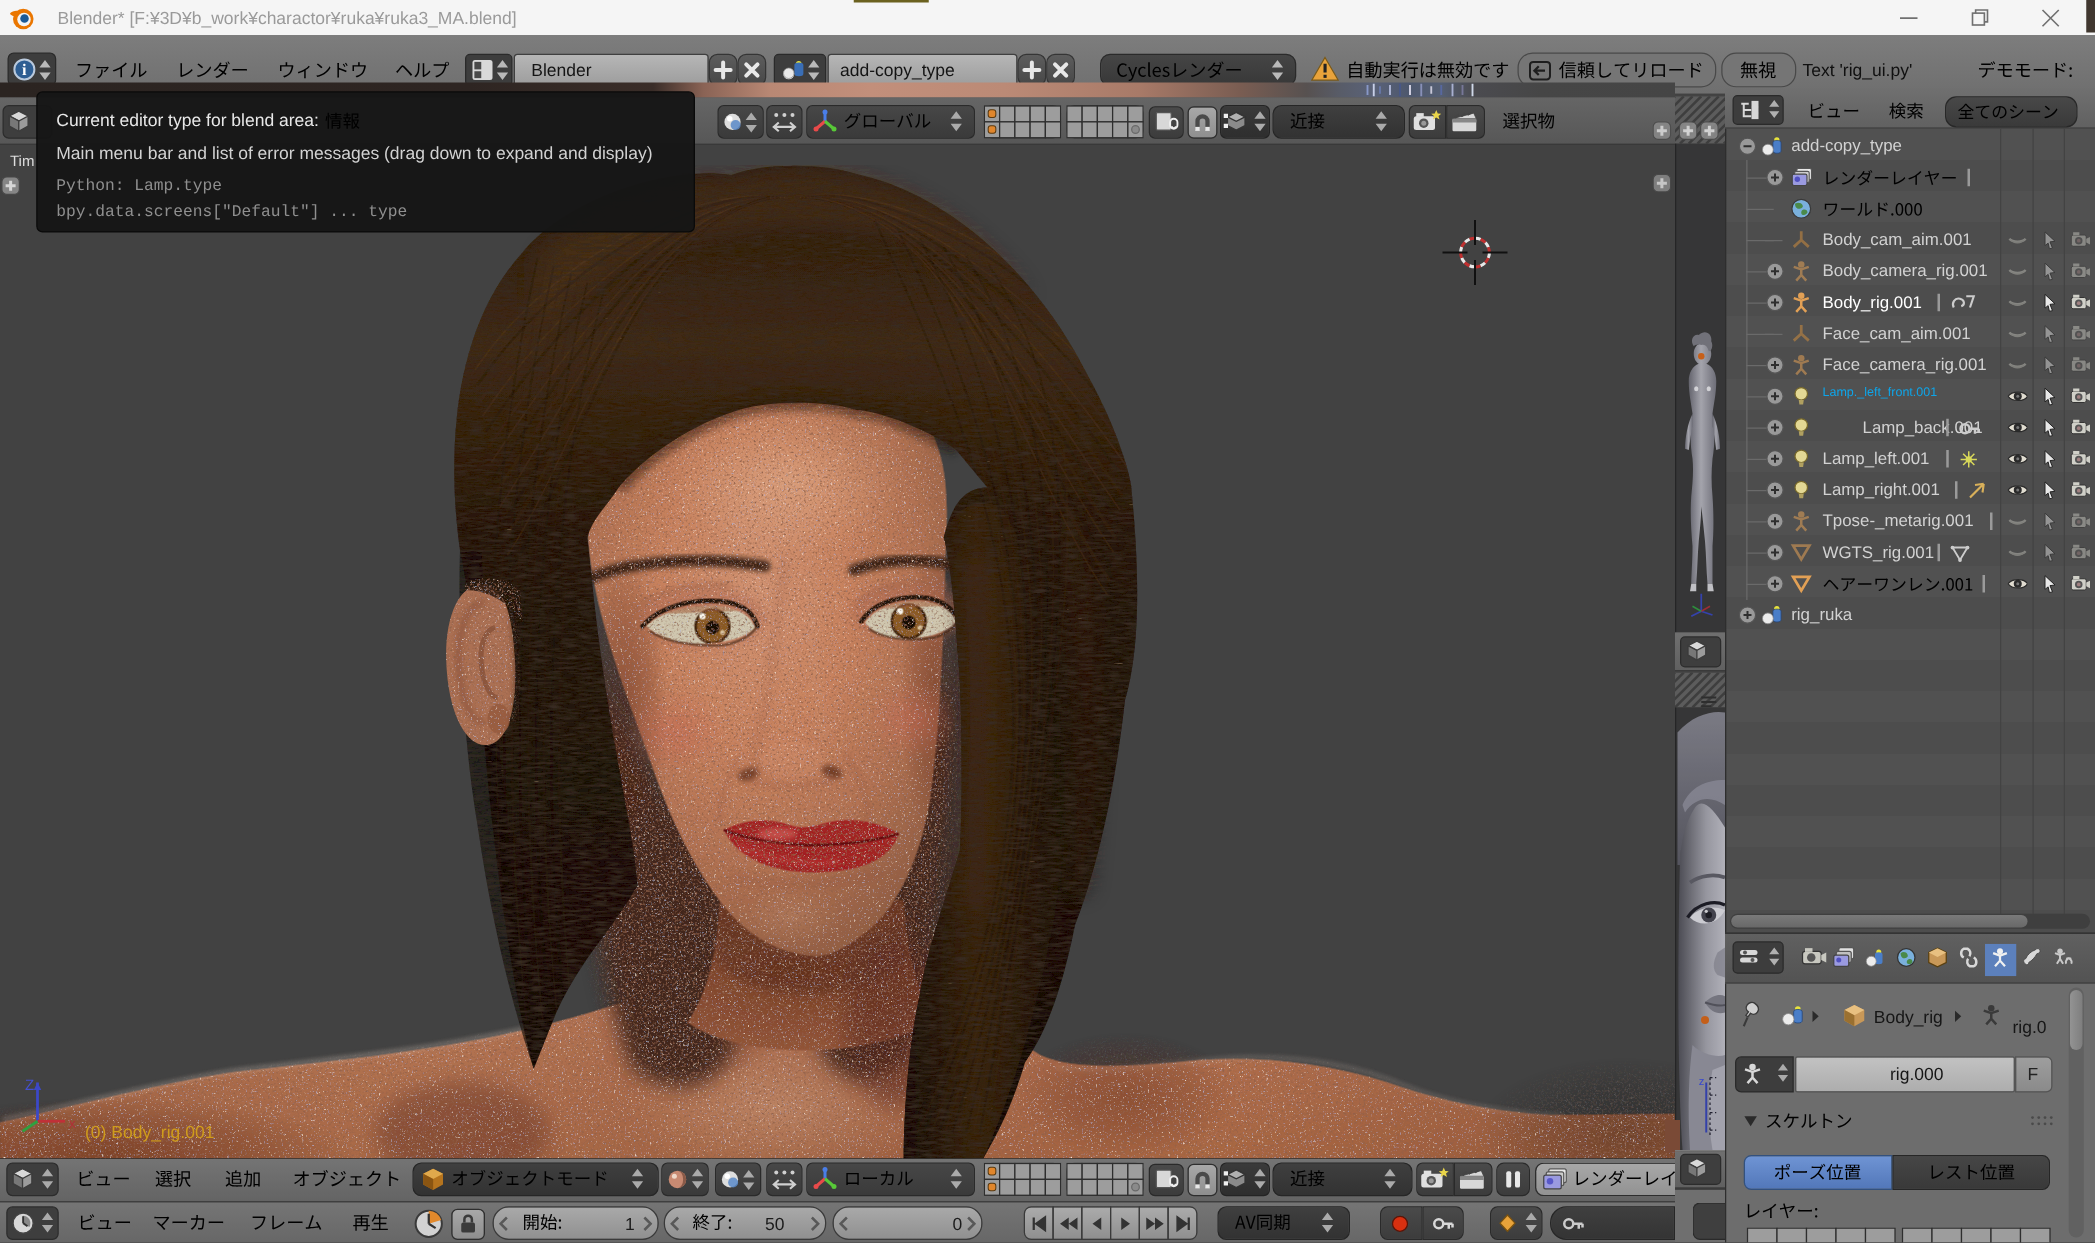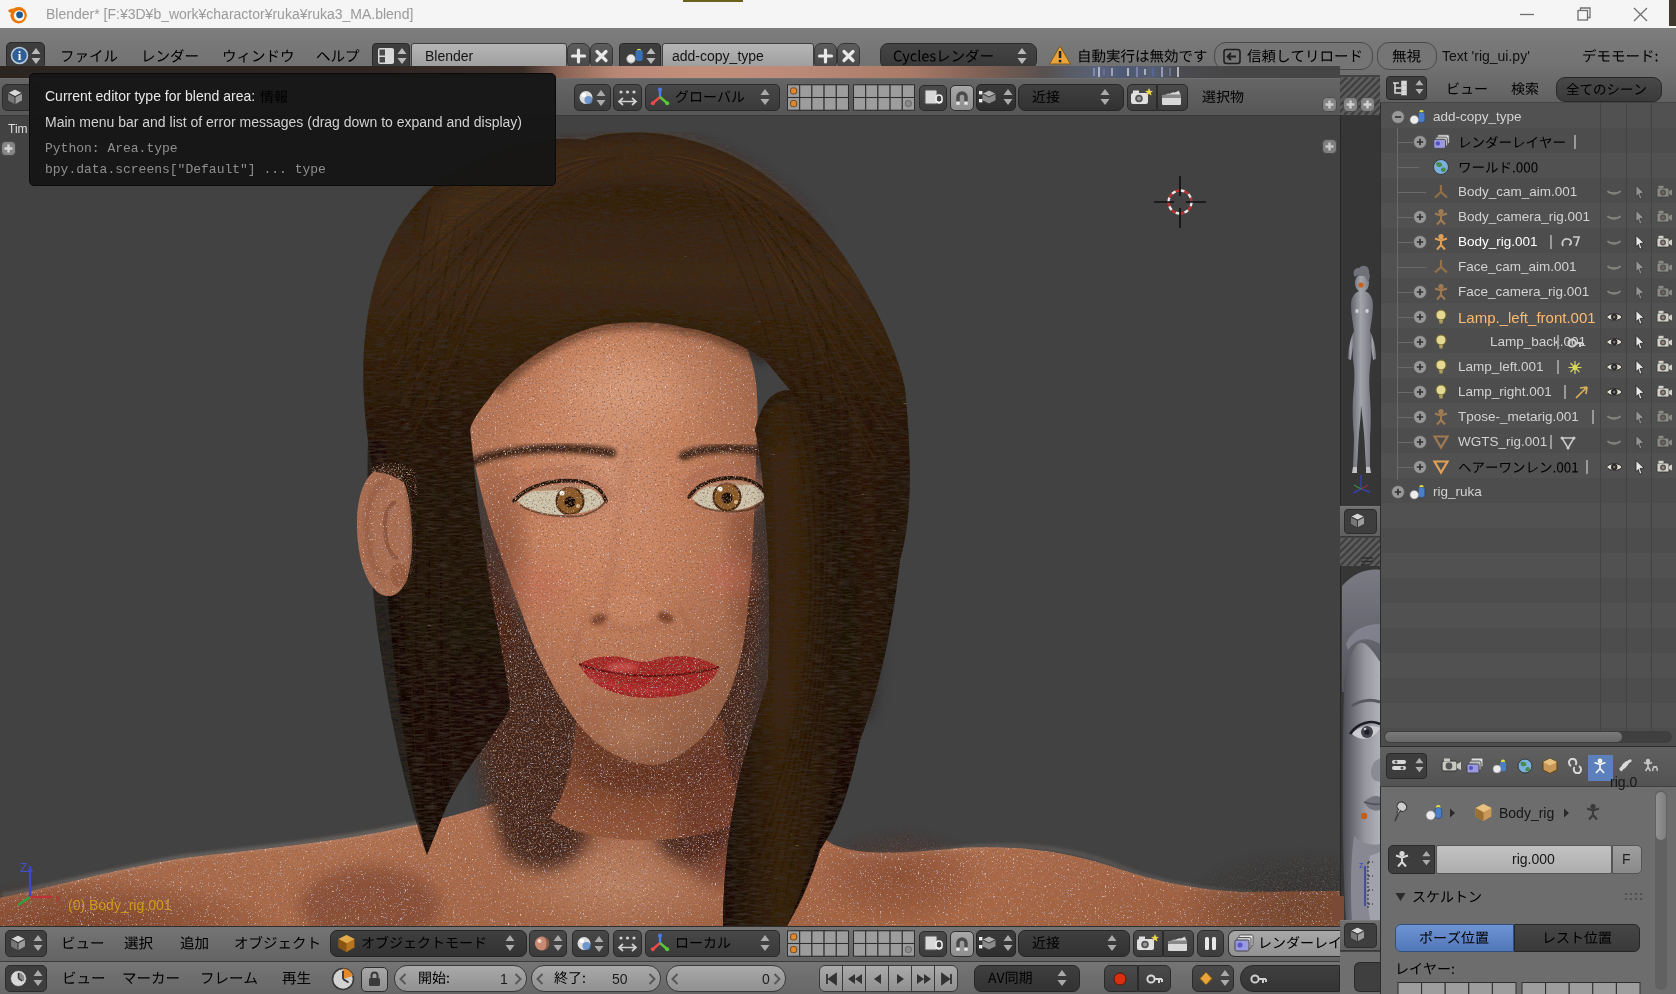--- a/index.html
+++ b/index.html
@@ -1333,21 +1333,21 @@
                                           <svg class="a" style="left:1412px;top:309px" width="16" height="16">
                                             <g transform="translate(8 8)">
                                               <circle r="6.5" fill="#999" stroke="#555"></circle>
                                               <path d="M-3.2 0 L3.2 0 M0 -3.2 L0 3.2" stroke="#2e2e2e" stroke-width="1.6"></path>
                                             </g>
                                           </svg>
                                           <svg class="a" style="left:1432px;top:308px" width="18" height="18" viewBox="0 0 18 18">
                                             <circle cx="9" cy="7" r="5" fill="#e3d894" stroke="#77682a" stroke-width="1"></circle>
                                             <path d="M7 12 L11 12 L10.5 15.5 L7.5 15.5 Z" fill="#b0a060"></path>
                                           </svg>
-                                          <div class="t" style="left:1458px;top:309px;font-size:15px;color:#fdba74">Lamp._left_front.001</div>
+                                          <div class="t" style="left:1458px;top:309px;font-size:10px;color:#0ea5e9">Lamp._left_front.001</div>
                                           <svg class="a" style="left:1606px;top:309px;opacity:1" width="16" height="16">
                                             <path d="M0.5 8 C3.5 3.5 13.5 3.5 16 8 C13.5 12.5 3.5 12.5 0.5 8 Z" fill="#e0dcd0" stroke="#2a2a2a" stroke-width="1"></path>
                                             <circle cx="8.2" cy="8" r="3.2" fill="#2a2a2a"></circle>
                                             <circle cx="8.2" cy="8" r="1.2" fill="#777"></circle>
                                           </svg>
                                           <svg class="a" style="left:1632px;top:309px;opacity:1" width="16" height="16">
                                             <path d="M4 1.5 L12 9 L8 9.5 L10 14.5 L7.5 15 L6.5 10.5 L4 12.5 Z" fill="#e8e8e8" stroke="#222" stroke-width=".8"></path>
                                           </svg>
                                           <svg class="a" style="left:1656px;top:309px;opacity:1" width="17" height="16" viewBox="0 0 17 16">
                                             <rect x="1" y="4" width="12" height="9" rx="1.5" fill="#d0d0c8" stroke="#333" stroke-width=".8"></rect>
@@ -1638,21 +1638,21 @@
 <path d="M9 8.8 L9 17 L1.5 12.8 L1.5 4.8 Z" fill="#9a7030"></path>
                                             </svg>
                                             <div class="t" style="left:1499px;top:805px;font-size:14px;color:#161616">Body_rig</div>
                                             <svg class="a" style="left:1562px;top:807px" width="9" height="12">
                                               <path d="M2 1.5 L7 6 L2 10.5 Z" fill="#2a2a2a"></path>
                                             </svg>
                                             <svg class="a" style="left:1584px;top:803px" width="18" height="18" viewBox="0 0 18 18">
 <circle cx="9" cy="3.6" r="2.6" fill="#3a3a3a"></circle>
 <path d="M9 6.5 L9 12 M9 7.5 L3 5.5 M9 7.5 L15 5.5 M9 12 L5 16.5 M9 12 L13 16.5" stroke="#3a3a3a" stroke-width="2" fill="none"></path>
                                             </svg>
-                                            <div class="t" style="left:1610px;top:774px;font-size:14px;color:#161616">rig.0</div>
+                                            <div class="t" style="left:1610px;top:813px;font-size:14px;color:#161616">rig.0</div>
                                             <div class="a" style="left:1388px;top:845px;width:47px;height:29px;background:#3d3d3d;border:1px solid #2a2a2a;border-radius:5px 0 0 5px"></div>
                                             <svg class="a" style="left:1393px;top:850px" width="18" height="18" viewBox="0 0 18 18">
 <circle cx="9" cy="3.6" r="2.6" fill="#d8d8d8"></circle>
 <path d="M9 6.5 L9 12 M9 7.5 L3 5.5 M9 7.5 L15 5.5 M9 12 L5 16.5 M9 12 L13 16.5" stroke="#d8d8d8" stroke-width="2" fill="none"></path>
                                             </svg>
                                             <path class="a" d="M0,0" style="left:0;top:0">
                                               <svg class="a" style="left:1421.0px;top:850.0px" width="12" height="18">
                                                 <path d="M6 1 L10.5 7 L1.5 7 Z M6 17 L10.5 11 L1.5 11 Z" fill="#aaa" transform="scale(0.900000)"></path>
                                               </svg>
                                               <div class="a" style="left:1436px;top:845px;width:176px;height:29px;background:linear-gradient(#c2c2c2,#adadad);border:1px solid #555;border-radius:2px"></div>
@@ -1730,21 +1730,21 @@
                                               <div class="a" style="left:1656px;top:792px;width:10px;height:48px;background:linear-gradient(90deg,#939393,#7e7e7e);border-radius:5px"></div>
                                               <div class="a" style="left:29px;top:73px;width:527px;height:113px;background:rgba(22,22,22,0.97);border:1px solid #0a0a0a;border-radius:5px"></div>
                                               <div class="t" style="left:45px;top:88px;font-size:14px;color:#e8e8e8">Current editor type for blend area:</div>
                                               <svg class="jp" style="left:260.0px;top:89.3px" width="30" height="16" viewBox="0 0 30 16">
                                                 <g transform="translate(0 7.7)">
                                                   <use href="#g85" transform="translate(0.0 5.2) scale(0.0140 -0.0140)"></use>
                                                   <use href="#g86" transform="translate(14.0 5.2) scale(0.0140 -0.0140)"></use>
                                                 </g>
                                               </svg>
                                               <div class="t" style="left:45px;top:114px;font-size:14px;color:#d2d2d2">Main menu bar and list of error messages (drag down to expand and display)</div>
-                                              <div class="t" style="left:45px;top:141px;font-size:13px;color:#8f8f8f;font-family:'Liberation Mono',monospace">Python: Area.type</div>
+                                              <div class="t" style="left:45px;top:141px;font-size:13px;color:#8f8f8f;font-family:'Liberation Mono',monospace">Python: Lamp.type</div>
                                               <div class="t" style="left:45px;top:162px;font-size:13px;color:#8f8f8f;font-family:'Liberation Mono',monospace">bpy.data.screens["Default"] ... type</div>
                                               <svg width="0" height="0" style="position:absolute">
                                                 <defs>
                                                   <path id="g0" d="M861 665 800 704C781 699 762 699 747 699C701 699 302 699 245 699C212 699 173 702 145 705V617C171 618 205 620 245 620C302 620 698 620 756 620C742 524 696 385 625 294C541 187 429 102 235 53L303 -22C487 36 606 129 697 246C776 349 824 510 846 615C850 634 854 651 861 665Z"></path>
                                                   <path id="g1" d="M865 505 820 547C807 544 780 542 765 542C717 542 310 542 271 542C241 542 205 545 177 549V466C208 468 241 470 271 470C310 470 693 469 749 469C720 420 648 332 577 289L642 244C732 306 816 431 845 478C850 486 859 498 865 505ZM529 402H442C445 382 448 362 448 342C448 212 429 102 294 11C271 -5 247 -15 225 -23L296 -79C507 38 527 189 529 402Z"></path>
                                                   <path id="g2" d="M86 361 126 283C265 326 402 386 507 446V76C507 38 504 -12 501 -31H599C595 -11 593 38 593 76V498C695 566 787 642 863 721L796 783C727 700 627 613 523 548C412 478 259 408 86 361Z"></path>
                                                   <path id="g3" d="M524 21 577 -23C584 -17 595 -9 611 0C727 57 866 160 952 277L905 345C828 232 705 141 613 99C613 130 613 613 613 676C613 714 616 742 617 750H525C526 742 530 714 530 676C530 613 530 123 530 77C530 57 528 37 524 21ZM66 26 141 -24C225 45 289 143 319 250C346 350 350 564 350 675C350 705 354 735 355 747H263C267 726 270 704 270 674C270 563 269 363 240 272C210 175 150 86 66 26Z"></path>
                                                   <path id="g4" d="M222 32 280 -18C296 -8 311 -3 322 0C571 72 777 196 907 357L862 427C738 266 506 134 315 86C315 137 315 558 315 653C315 682 318 719 322 744H223C227 724 232 679 232 653C232 558 232 143 232 81C232 61 229 48 222 32Z"></path>
                                                   <path id="g5" d="M227 733 170 672C244 622 369 515 419 463L482 526C426 582 298 686 227 733ZM141 63 194 -19C360 12 487 73 587 136C738 231 855 367 923 492L875 577C817 454 695 306 541 209C446 150 316 89 141 63Z"></path>
                                                   <path id="g6" d="M875 846 822 824C850 786 883 730 905 686L958 710C940 747 901 810 875 846ZM504 762 413 791C407 765 391 730 381 712C335 621 232 470 60 363L127 312C239 389 328 487 392 576H730C710 494 659 387 594 299C524 348 449 397 383 435L329 379C393 339 470 287 541 235C452 138 323 46 154 -5L226 -68C395 -5 518 87 607 186C649 154 686 123 716 96L775 165C743 191 704 221 661 252C736 354 791 471 818 564C823 580 833 603 841 617L794 645L847 669C826 710 790 770 765 806L712 783C739 746 772 687 792 647L775 657C759 651 736 648 709 648H439L459 683C469 702 487 736 504 762Z"></path>

